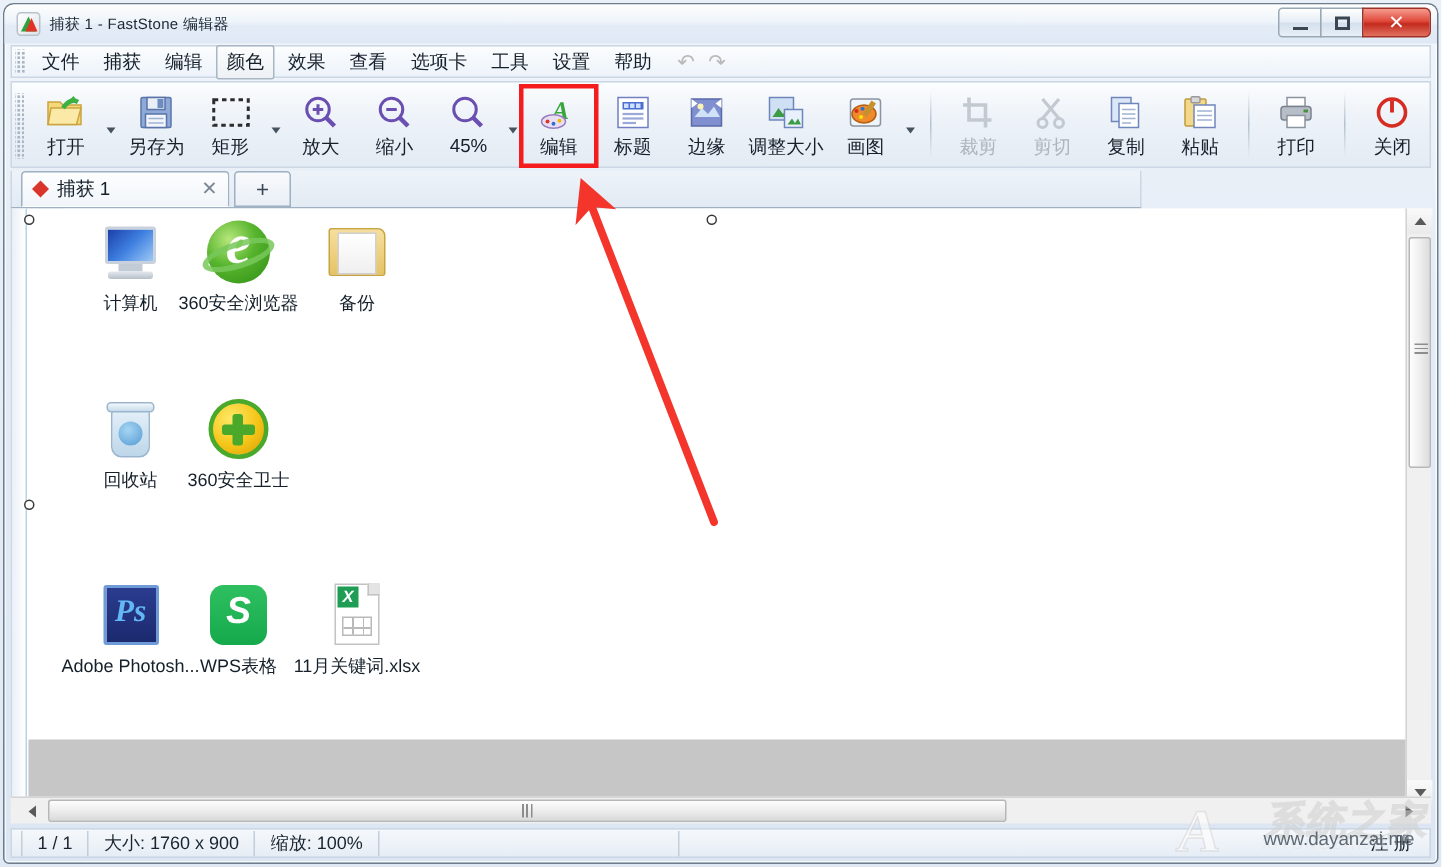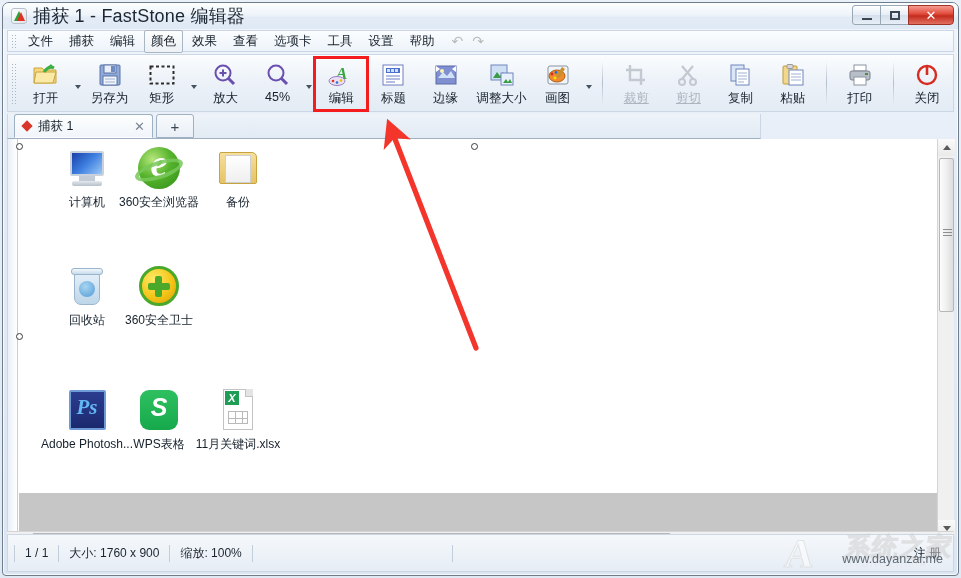--- a/index.html
+++ b/index.html
@@ -54,21 +54,21 @@
     border-bottom: 10px solid #2fa13a;
   }
   .title-icon .tri2 {
     position: absolute; left: 6px; top: 4px;
     width: 0; height: 0;
     border-left: 4px solid transparent;
     border-right: 4px solid transparent;
     border-bottom: 9px solid #e03227;
   }
   .title-text {
-    font-size: 18px; color: #1b2733; letter-spacing: .2px;
+    font-size: 10px; color: #1b2733; letter-spacing: .2px;
     white-space: nowrap;
   }
   .win-buttons {
     position: absolute; right: 4px; top: 2px;
     display: flex; align-items: center; gap: 0;
   }
   .wbtn {
     width: 29px; height: 20px;
     border: 1px solid #9aa7b5;
     background: linear-gradient(180deg,#fdfefe 0%,#e7eef6 48%,#d5e0ec 52%,#e7eef6 100%);
@@ -123,21 +123,21 @@
   .tb-btn {
     width: 54px; height: 52px;
     display: flex; flex-direction: column; align-items: center; justify-content: flex-start;
     padding-top: 3px;
     position: relative;
   }
   .tb-btn .ico { height: 28px; display:flex; align-items:center; justify-content:center; }
   .tb-btn .lbl {
     font-size: 12.5px; color: #16202b; margin-top: 1px; white-space: nowrap;
   }
-  .tb-btn.disabled .lbl { color: #adb5bd; text-decoration: underline; }
+  .tb-btn.disabled .lbl { color: #adb5bd; }
   .tb-btn.highlight {
     outline: 3px solid #f41c1c;
     outline-offset: -1px;
   }
   .caret {
     width: 12px; height: 52px;
     display:flex; align-items:center; justify-content:center;
     padding-top: 6px;
   }
   .caret i {
@@ -391,21 +391,21 @@
     width: 7px; height: 9px;
     background:
       linear-gradient(to right,#8d8d8d 1px, transparent 1px, transparent 3px,
         #8d8d8d 3px, #8d8d8d 4px, transparent 4px, transparent 6px,
         #8d8d8d 6px, #8d8d8d 7px);
   }
 
   
   .statusbar {
     position: absolute; left: 4px; bottom: 3px;
-    width: 947px; height: 38px;
+    width: 947px; height: 20px;
     background: linear-gradient(180deg,#f5f8fb,#e6edf5);
     border: 1px solid #cbd7e4;
     display: flex; align-items: center;
     font-size: 12px; color: #1a242f;
   }
   .st-cell {
     height: 17px; display:flex; align-items:center;
     padding: 0 10px; border-right: 1px solid #c2ceda;
     white-space: nowrap;
   }
@@ -540,20 +540,30 @@
           <svg width="24" height="24" viewBox="0 0 24 24">
             <circle cx="10" cy="10" r="7.5" fill="none" stroke="#6b4fb0" stroke-width="2"></circle>
             <line x1="15" y1="15" x2="21" y2="21" stroke="#6b4fb0" stroke-width="3"></line>
             <line x1="6.5" y1="10" x2="13.5" y2="10" stroke="#6b4fb0" stroke-width="2"></line>
             <line x1="10" y1="6.5" x2="10" y2="13.5" stroke="#6b4fb0" stroke-width="2"></line>
           </svg>
         </span>
         <span class="lbl">放大</span>
       </div>
 
+      <div class="tb-btn">
+        <span class="ico">
+          <svg width="24" height="24" viewBox="0 0 24 24">
+            <circle cx="10" cy="10" r="7.5" fill="none" stroke="#6b4fb0" stroke-width="2"></circle>
+            <line x1="15" y1="15" x2="21" y2="21" stroke="#6b4fb0" stroke-width="3"></line>
+            <line x1="6.5" y1="10" x2="13.5" y2="10" stroke="#6b4fb0" stroke-width="2"></line>
+          </svg>
+        </span>
+        <span class="lbl">缩小</span>
+      </div>
 
       <div class="tb-btn">
         <span class="ico">
           <svg width="24" height="24" viewBox="0 0 24 24">
             <circle cx="10" cy="10" r="7.5" fill="none" stroke="#6b4fb0" stroke-width="2"></circle>
             <line x1="15" y1="15" x2="21" y2="21" stroke="#6b4fb0" stroke-width="3"></line>
           </svg>
         </span>
         <span class="lbl">45%</span>
       </div>

